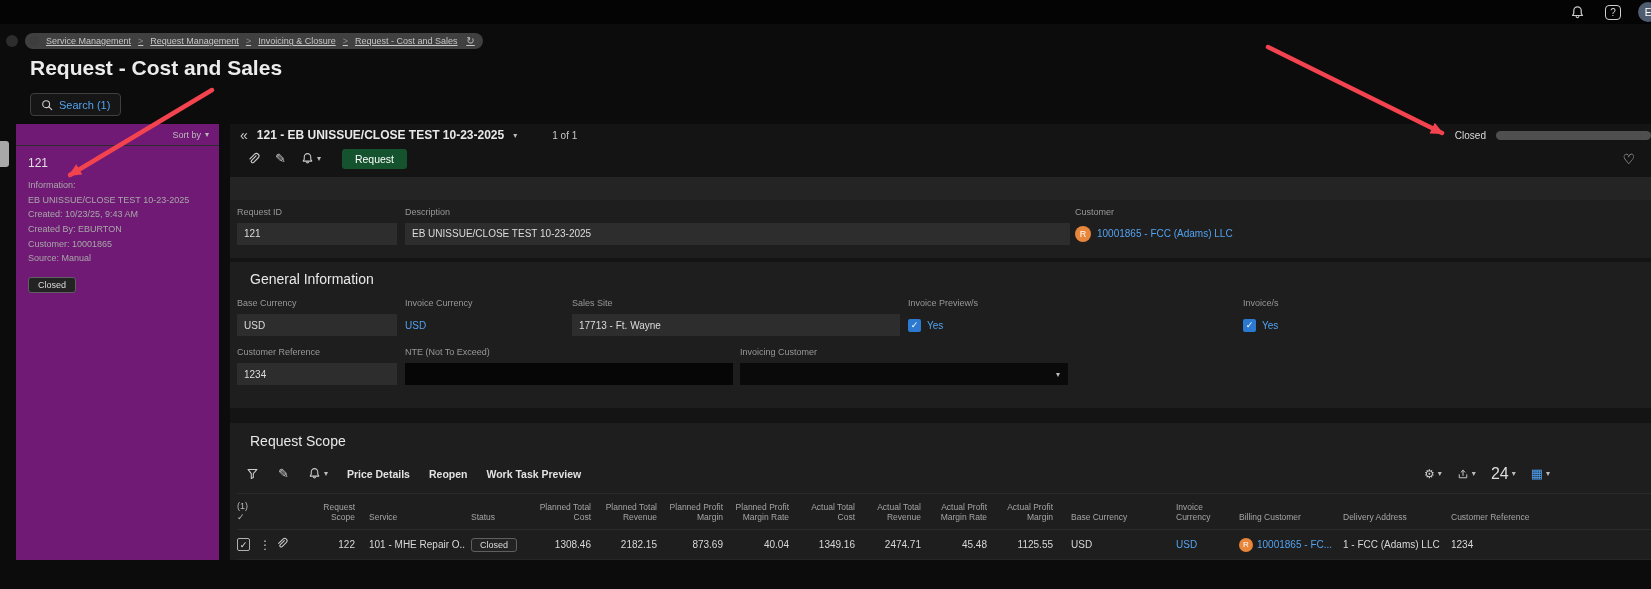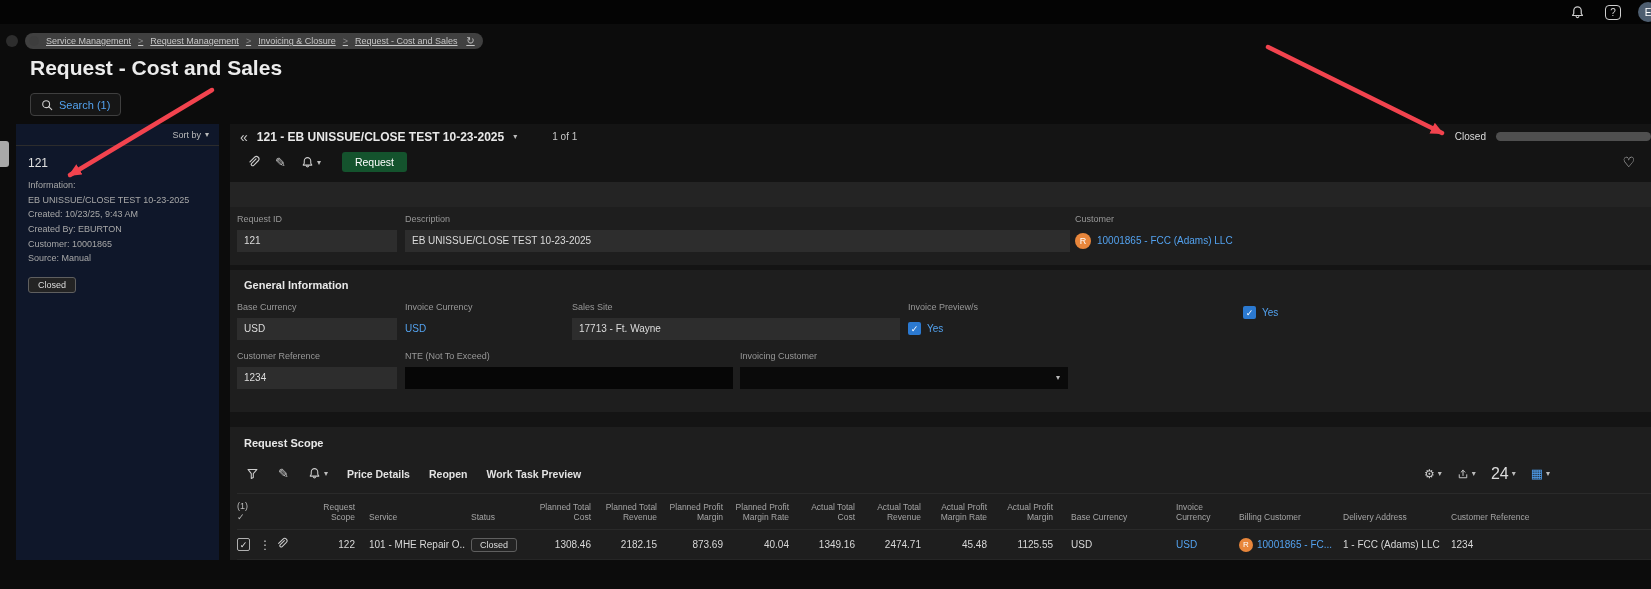--- a/index.html
+++ b/index.html
@@ -27,21 +27,21 @@
   .page-title { position:absolute; left:30px; top:56px; font-size:21px; font-weight:bold; color:#ececec; }
 
   .search-btn { position:absolute; left:30px; top:93px; height:23px; display:flex; align-items:center; gap:6px;
                 padding:0 10px; border:1px solid #3f3f3f; border-radius:4px; background:#161616;
                 color:#53a2ef; font-size:11px; cursor:pointer; }
 
   
   .left-tab { position:absolute; left:0; top:141px; width:9px; height:26px; background:#a8a8a8; border-radius:0 3px 3px 0; }
 
   
-  .sidebar { position:absolute; left:16px; top:124px; width:203px; height:436px; background:#0f172a; }
+  .sidebar { position:absolute; left:16px; top:124px; width:203px; height:436px; background:#701a75; }
   .sort-bar { height:22px; display:flex; justify-content:flex-end; align-items:center; gap:4px;
               padding:0 10px; border-bottom:1px solid #2c2c2c; font-size:9px; color:#bbb; cursor:pointer; }
   .caret { font-size:8px; color:#bbb; }
   .card { padding:10px 12px; cursor:pointer; }
   .card-id { font-size:12px; color:#e0e0e0; margin-bottom:10px; }
   .card-line { font-size:9px; color:#a8a8a8; margin-bottom:3px; line-height:1.3; }
   .badge { display:inline-block; margin-top:9px; padding:2px 9px; border:1px solid #5f5f5f; border-radius:3px;
            background:#232323; color:#dcdcdc; font-size:9px; }
 
   
@@ -75,21 +75,21 @@
   .f-description { width:665px; margin-left:8px; }
   .f-customer { margin-left:5px; }
   .cust-val { display:flex; align-items:center; gap:6px; height:22px; }
   .avatar-orange { width:16px; height:16px; border-radius:50%; background:#e8863b; color:#fff;
                    font-size:9px; display:flex; align-items:center; justify-content:center; flex:none; }
 
   .gap6 { height:6px; }
   .gap8 { height:8px; }
 
   .general-panel { padding:7px 0 12px; }
-  .section-title { font-size:11px; font-weight:bold; color:#e8e8e8; padding:2px 0 11px 14px; }
+  .section-title { font-size:14px; font-weight:normal; color:#e8e8e8; padding:2px 0 11px 20px; }
   .g-row { display:flex; padding-left:7px; margin-bottom:11px; }
   .g-base { width:160px; margin-right:8px; }
   .g-invcur { width:160px; margin-right:7px; }
   .g-site { width:328px; margin-right:8px; }
   .g-preview { width:335px; }
   .g-invoices { flex:1; }
   .g-custref { width:160px; margin-right:8px; }
   .g-nte { width:328px; margin-right:7px; }
   .g-invcust { width:328px; }
   .input-black { background:#060606; }
@@ -269,20 +269,21 @@
           <div class="finput">17713 - Ft. Wayne</div>
         </div>
         <div class="g-preview">
           <div class="flabel">Invoice Preview/s</div>
           <div class="yes-val">
             <span class="check-icon">✓</span>
             <span class="link">Yes</span>
           </div>
         </div>
         <div class="g-invoices">
+          <div class="flabel">Invoice/s</div>
           <div class="yes-val">
             <span class="check-icon">✓</span>
             <span class="link">Yes</span>
           </div>
         </div>
       </div>
       <div class="g-row">
         <div class="g-custref">
           <div class="flabel">Customer Reference</div>
           <div class="finput">1234</div>

